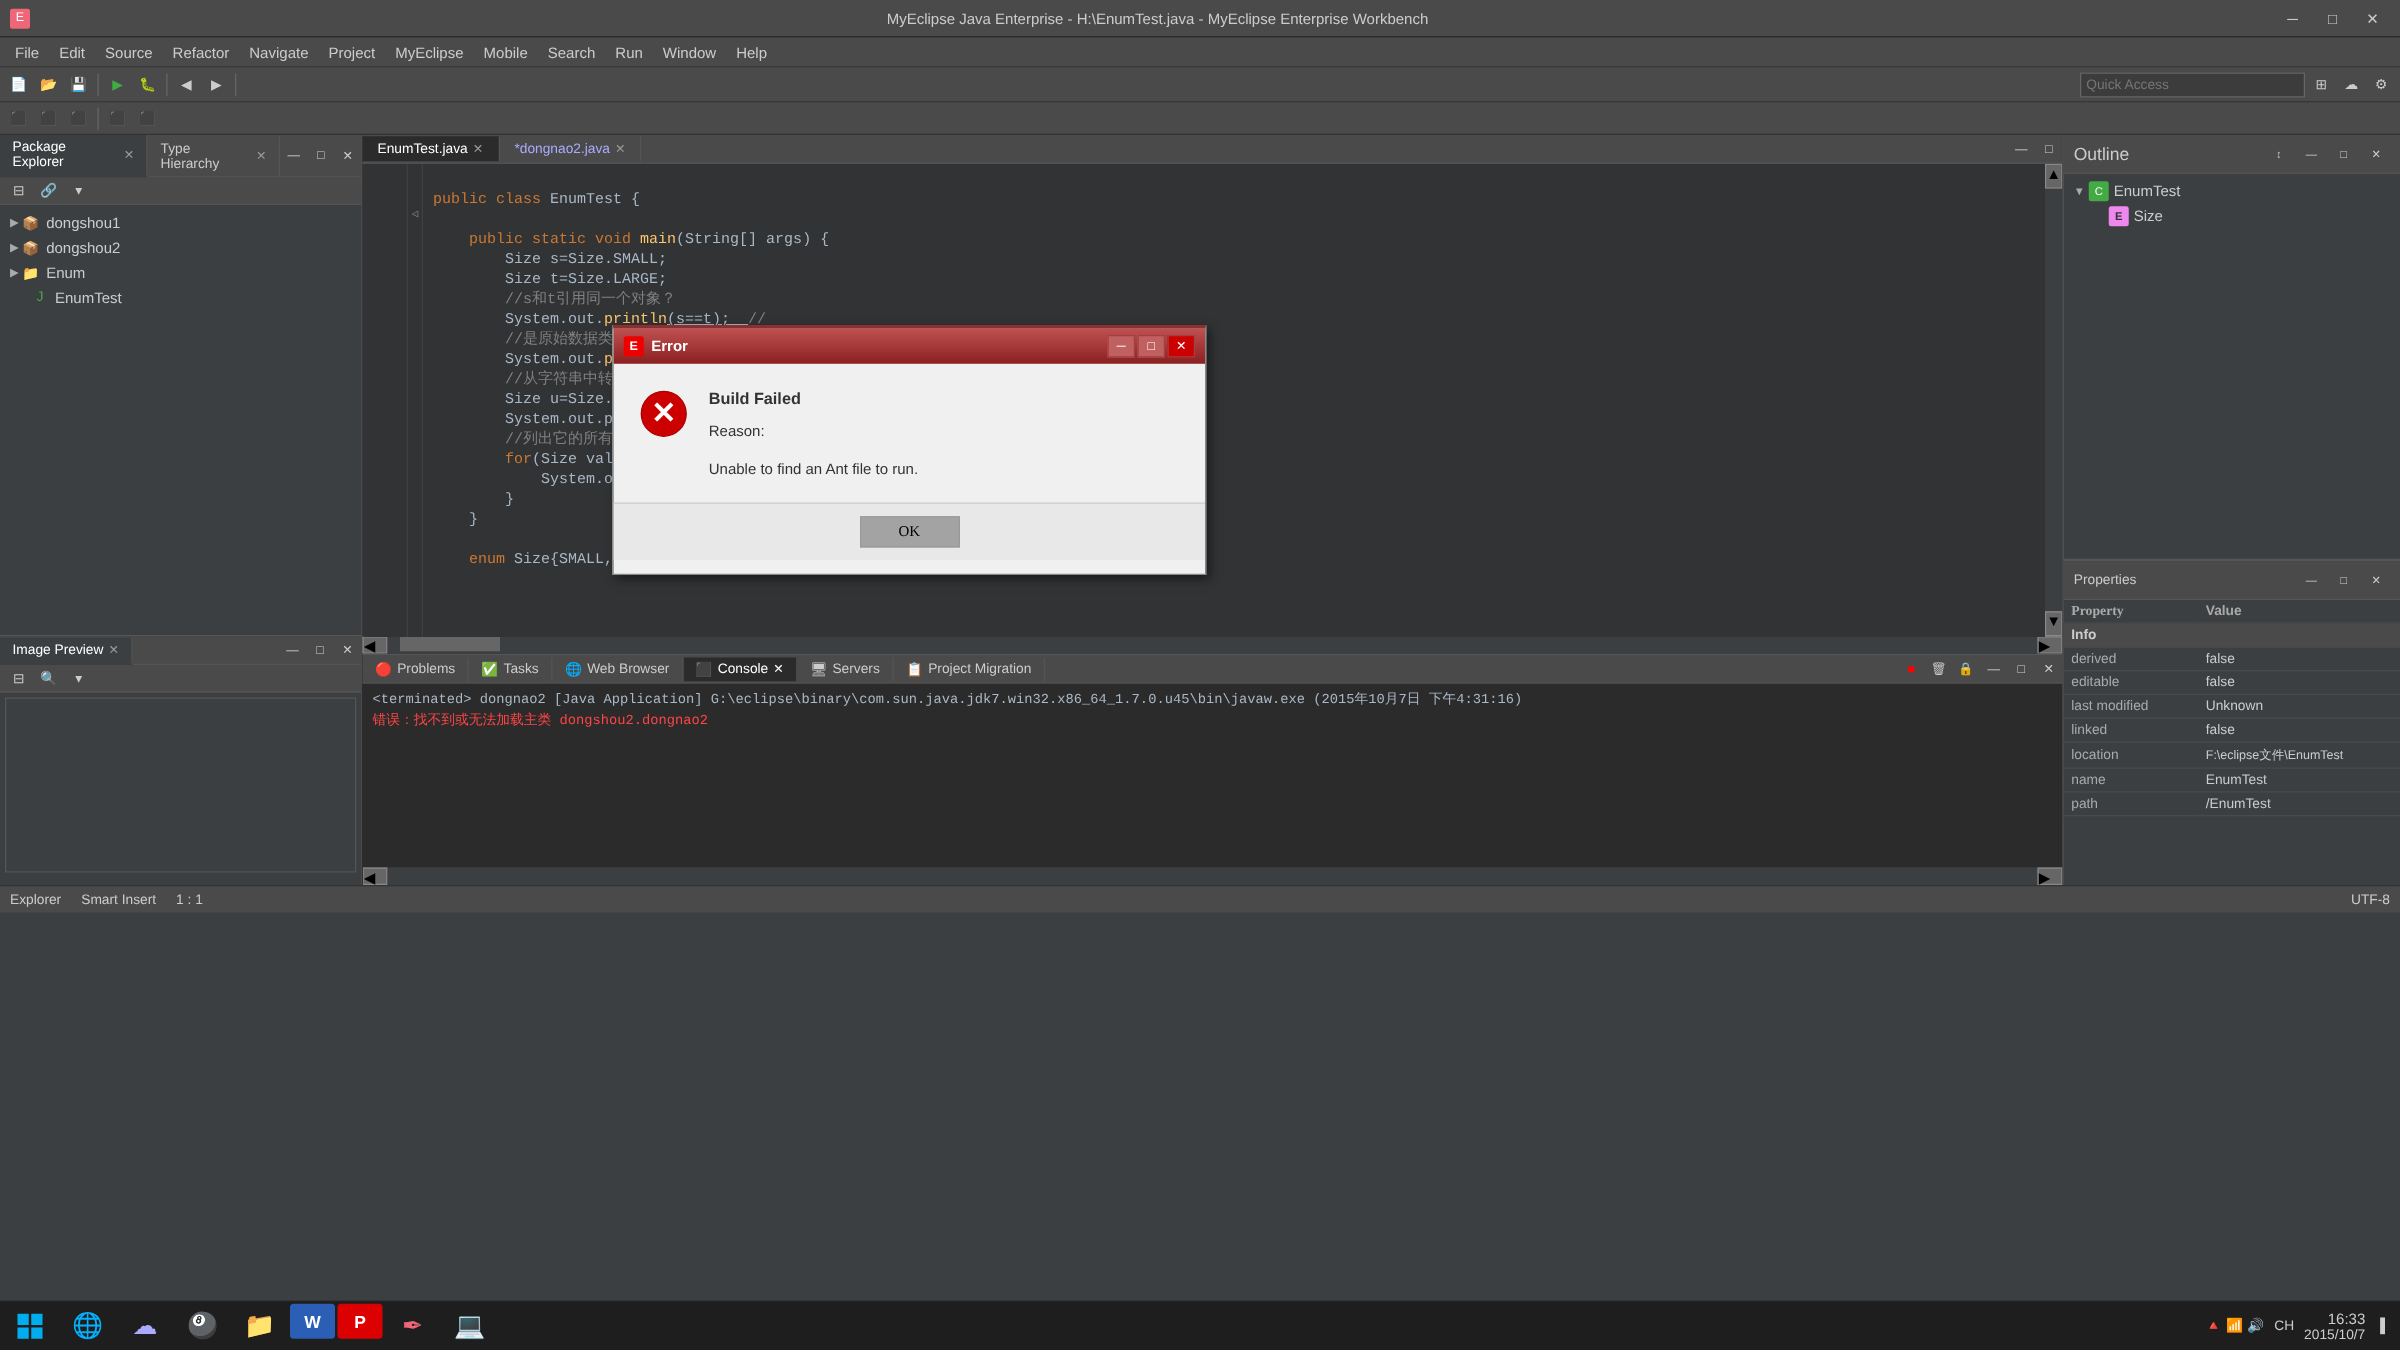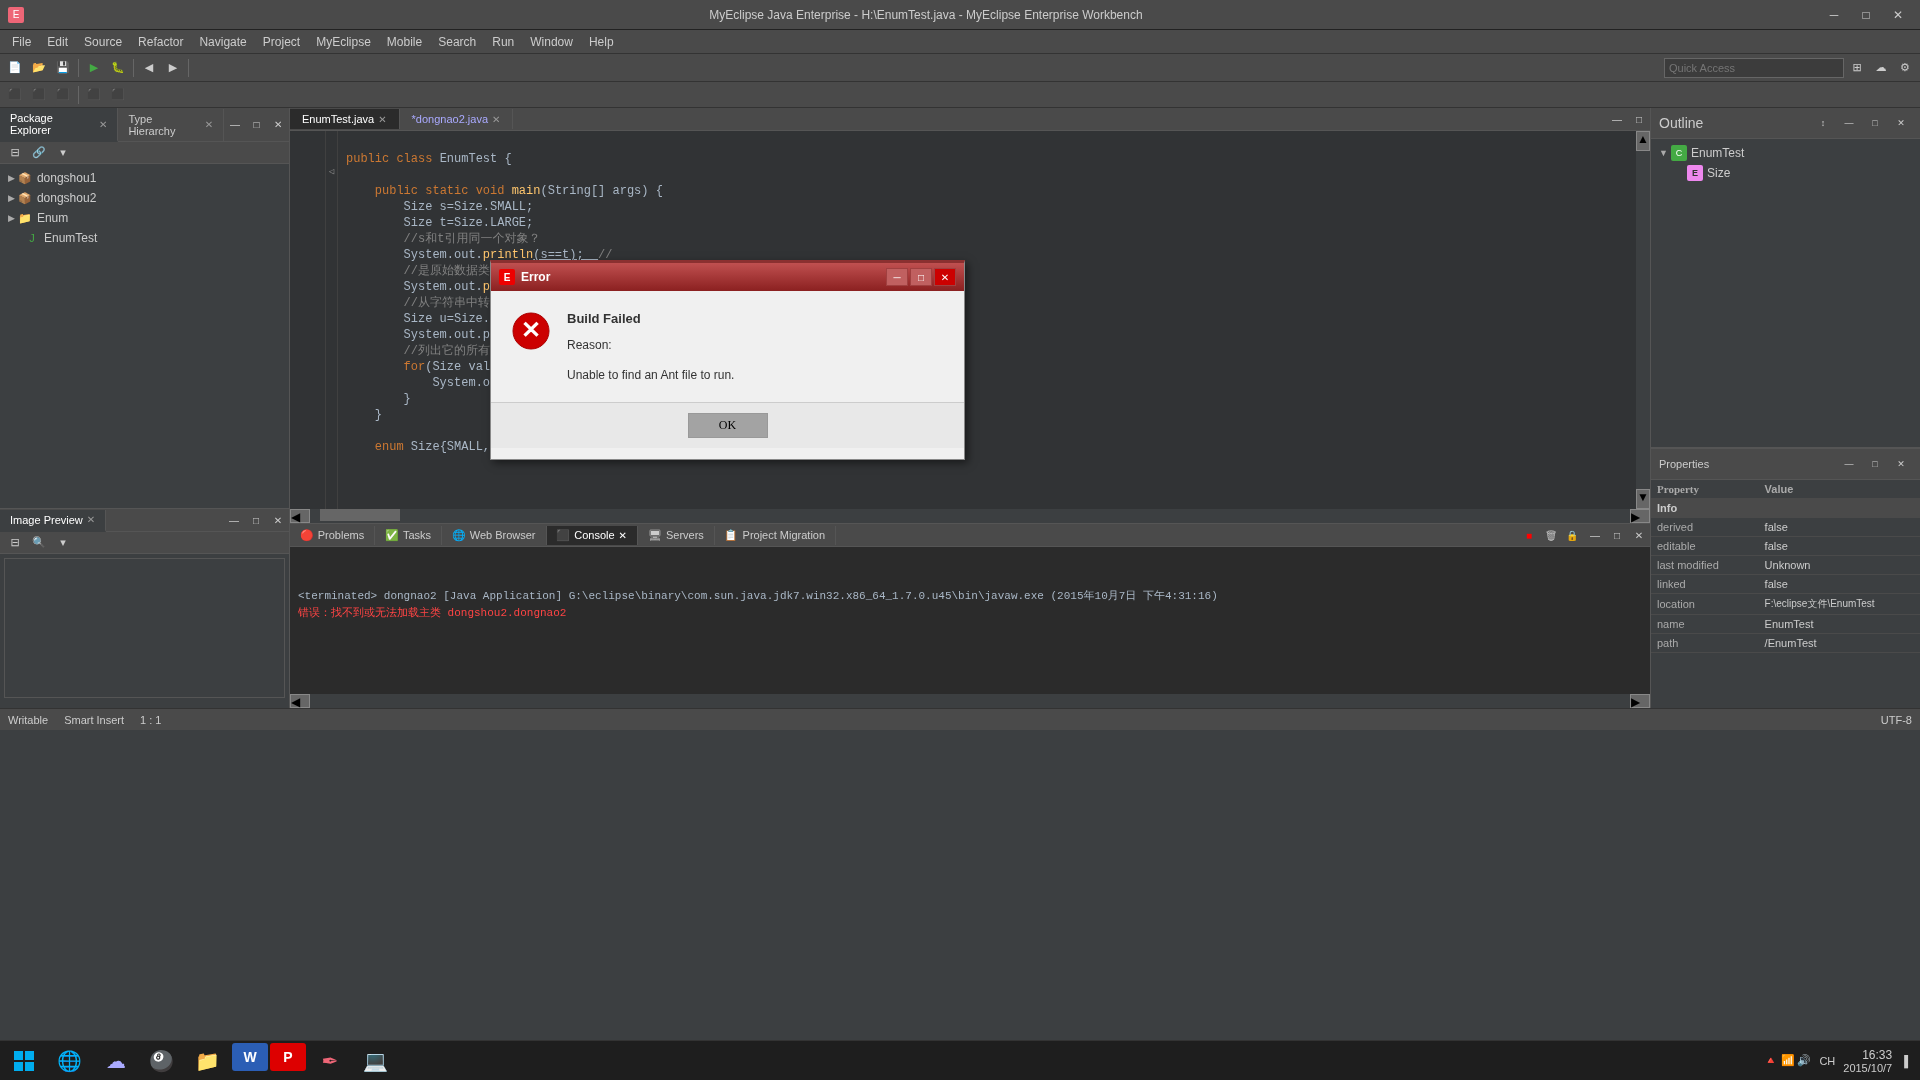--- a/index.html
+++ b/index.html
@@ -355,21 +355,21 @@
         </div>
         <div style="flex:1;background:#4a4a4a;"></div>
         <button class="tb-btn" style="font-size:10px;color:red;">■</button>
         <button class="tb-btn" style="font-size:10px;">🗑</button>
         <button class="tb-btn" style="font-size:10px;">🔒</button>
         <button class="tb-btn" style="font-size:10px;">—</button>
         <button class="tb-btn" style="font-size:10px;">□</button>
         <button class="tb-btn" style="font-size:10px;">✕</button>
       </div>
       <div id="console-output">
-        <div class="console-line" style="color:#a9b7c6;margin-top:37px;">&lt;terminated&gt; dongnao2 [Java Application] G:\eclipse\binary\com.sun.java.jdk7.win32.x86_64_1.7.0.u45\bin\javaw.exe (2015年10月7日 下午4:31:16)</div>
+        <div class="console-line" style="color:#a9b7c6;">&lt;terminated&gt; dongnao2 [Java Application] G:\eclipse\binary\com.sun.java.jdk7.win32.x86_64_1.7.0.u45\bin\javaw.exe (2015年10月7日 下午4:31:16)</div>
         <div class="console-line console-error">错误：找不到或无法加载主类 dongshou2.dongnao2</div>
       </div>
 
       <div style="height:14px;background:#3c3f41;display:flex;">
         <div style="width:20px;background:#666;border:1px solid #888;">◀</div>
         <div style="flex:1;background:#3c3f41;"></div>
         <div style="width:20px;background:#666;border:1px solid #888;">▶</div>
       </div>
     </div>
   </div>
@@ -447,21 +447,21 @@
           </tr>
         </tbody>
           </table>
       </div>
     </div>
   </div>
 </div>
 
 <div id="status-bar">
   <div class="status-left">
-    <span>Writable</span>
+    <span>Explorer</span>
     <span>Smart Insert</span>
     <span>1 : 1</span>
   </div>
   <div class="status-right">
     <span>UTF-8</span>
   </div>
 </div>
 
 <div id="error-dialog">
   <div id="dialog-titlebar">

